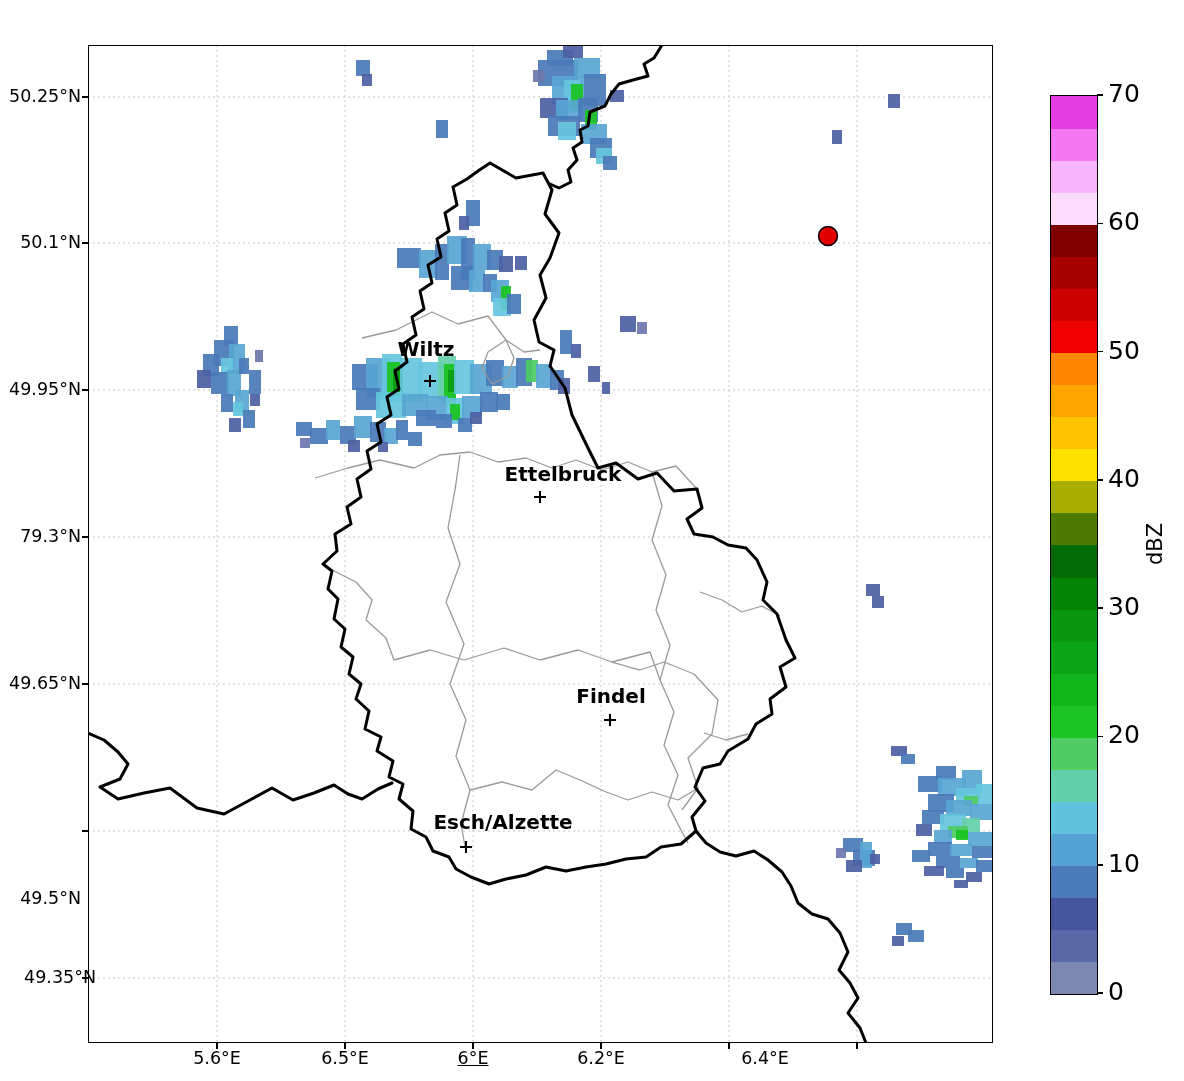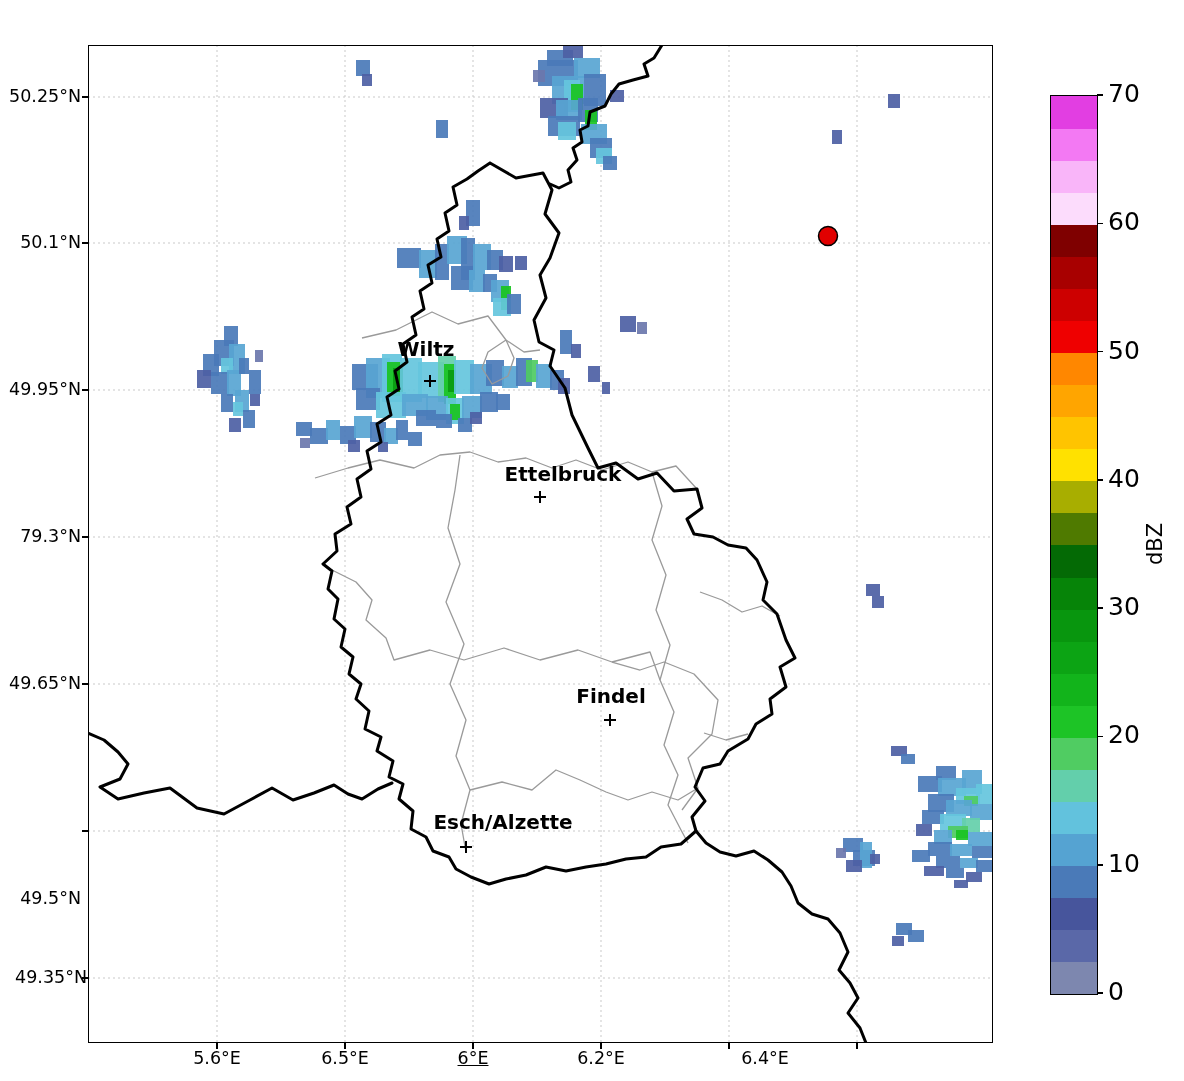--- a/index.html
+++ b/index.html
@@ -273,21 +273,21 @@
     <div class="ylab" style="left: 1px; top: 232px;">50.1°N</div>
     <div class="tickmark" style="left: 82px; top: 389.3px; width: 6px; height: 1.5px;"></div>
     <div class="ylab" style="left: 1px; top: 379px;">49.95°N</div>
     <div class="tickmark" style="left: 82px; top: 536.3px; width: 6px; height: 1.5px;"></div>
     <div class="ylab" style="left: 1px; top: 526px;">79.3°N</div>
     <div class="tickmark" style="left: 82px; top: 683.3px; width: 6px; height: 1.5px;"></div>
     <div class="ylab" style="left: 1px; top: 673px;">49.65°N</div>
     <div class="tickmark" style="left: 82px; top: 830.3px; width: 6px; height: 1.5px;"></div>
     <div class="ylab" style="left: 1px; top: 852px; margin-top: 36px;">49.5°N</div>
     <div class="tickmark" style="left: 82px; top: 977.3px; width: 6px; height: 1.5px;"></div>
-    <div class="ylab" style="left: 7px; top: 967px;">49.35°N</div>
+    <div class="ylab" style="left: 16px; top: 967px;">49.35°N</div>
     <div class="tickmark" style="left: 1097px; top: 992.3px; width: 6px; height: 1.5px;"></div>
     <div class="cb-lab" style="left: 1108px; top: 977px;">0</div>
     <div class="tickmark" style="left: 1097px; top: 864.014px; width: 6px; height: 1.5px;"></div>
     <div class="cb-lab" style="left: 1108px; top: 848.714px;">10</div>
     <div class="tickmark" style="left: 1097px; top: 735.729px; width: 6px; height: 1.5px;"></div>
     <div class="cb-lab" style="left: 1108px; top: 720.429px;">20</div>
     <div class="tickmark" style="left: 1097px; top: 607.443px; width: 6px; height: 1.5px;"></div>
     <div class="cb-lab" style="left: 1108px; top: 592.143px;">30</div>
     <div class="tickmark" style="left: 1097px; top: 479.157px; width: 6px; height: 1.5px;"></div>
     <div class="cb-lab" style="left: 1108px; top: 463.857px;">40</div>

